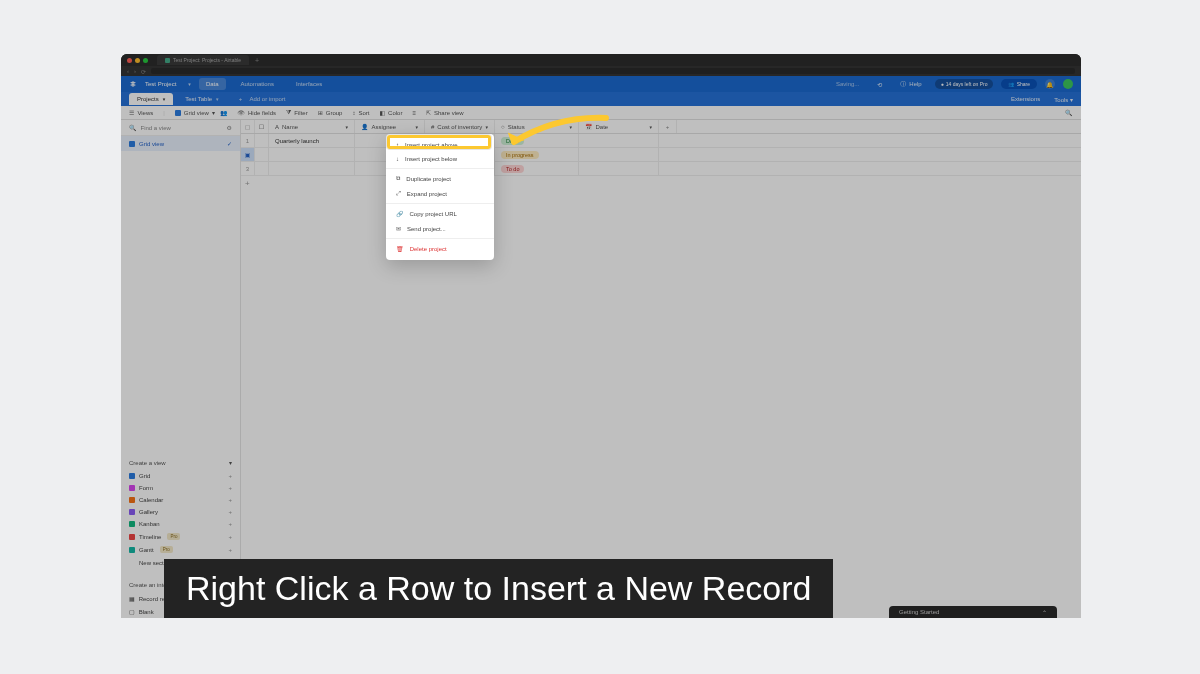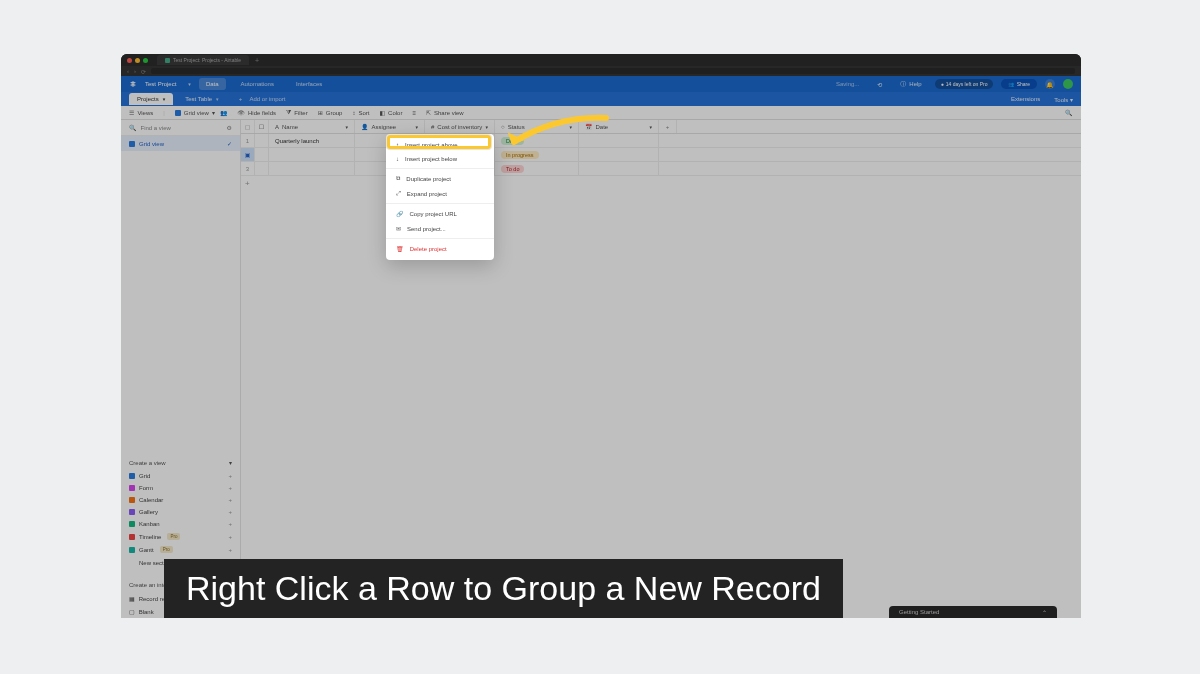--- a/index.html
+++ b/index.html
@@ -329,13 +329,13 @@
   </div>
 
   <div class="gs">
     <span>Getting Started</span>
     <span class="ch">⌃</span>
   </div>
 
   <div class="dimmer"></div>
 </div>
 
-<div class="caption">Right Click a Row to Group a New Record</div>
+<div class="caption">Right Click a Row to Insert a New Record</div>
 
 </body></html>

